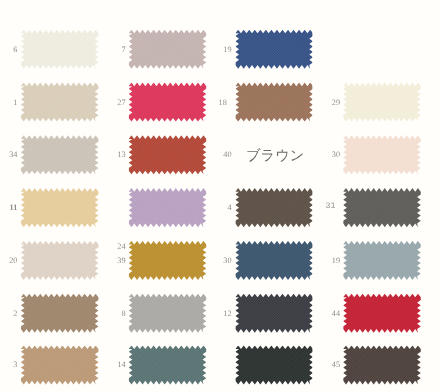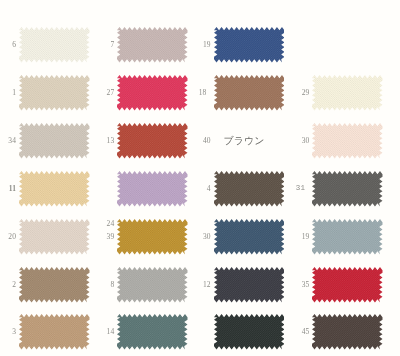--- a/index.html
+++ b/index.html
@@ -138,21 +138,21 @@
           <pattern id="wv8" width="2.2" height="2.2" patternUnits="userSpaceOnUse">
             <rect width="2.2" height="2.2" fill="#b34130"></rect>
             <path d="M0,2.2 L2.2,0 M-0.5,0.5 L0.5,-0.5 M1.7,2.7 L2.7,1.7" stroke="#ffffff" stroke-opacity="0.13" stroke-width="0.8"></path>
             <path d="M0,0 L2.2,2.2" stroke="#000000" stroke-opacity="0.07" stroke-width="0.7"></path>
           </pattern>
         </defs>
         <path d="M0.00,3.30L2.52,0.00L5.04,3.30L7.55,0.00L10.07,3.30L12.59,0.00L15.11,3.30L17.63,0.00L20.14,3.30L22.66,0.00L25.18,3.30L27.70,0.00L30.21,3.30L32.73,0.00L35.25,3.30L37.77,0.00L40.29,3.30L42.80,0.00L45.32,3.30L47.84,0.00L50.36,3.30L52.88,0.00L55.39,3.30L57.91,0.00L60.43,3.30L62.95,0.00L65.46,3.30L67.98,0.00L70.50,3.30L70.50,5.71L67.20,8.12L70.50,10.53L67.20,12.93L70.50,15.34L67.20,17.75L70.50,20.16L67.20,22.57L70.50,24.98L67.20,27.38L70.50,29.79L67.20,32.20L67.98,35.50L65.46,32.20L62.95,35.50L60.43,32.20L57.91,35.50L55.39,32.20L52.87,35.50L50.36,32.20L47.84,35.50L45.32,32.20L42.80,35.50L40.29,32.20L37.77,35.50L35.25,32.20L32.73,35.50L30.21,32.20L27.70,35.50L25.18,32.20L22.66,35.50L20.14,32.20L17.63,35.50L15.11,32.20L12.59,35.50L10.07,32.20L7.55,35.50L5.04,32.20L2.52,35.50L0.00,32.20L0.00,29.79L3.30,27.38L0.00,24.98L3.30,22.57L0.00,20.16L3.30,17.75L0.00,15.34L3.30,12.93L0.00,10.53L3.30,8.12L0.00,5.71L3.30,3.30Z" fill="url(#wv8)"></path>
       </svg>
     </div>
     <div class="num" style="left: 194.6px; top: 135.75px; width: 16px;">40</div>
-    <div class="jtext" style="left: 223.6px; top: 135.75px; font-size: 10px;">ブラウン</div>
+    <div class="jtext" style="left: 223.6px; top: 135.75px; font-size: 13px;">ブラウン</div>
     <div class="num" style="left: 293.4px; top: 135.75px; width: 16px;">30</div>
     <div class="sw" style="left: 312.4px; top: 123px;">
       <svg width="70.5" height="35.5" viewBox="0 0 70.5 35.5">
         <defs>
           <pattern id="wv10" width="2.2" height="2.2" patternUnits="userSpaceOnUse">
             <rect width="2.2" height="2.2" fill="#f9e2d4"></rect>
             <path d="M0,2.2 L2.2,0 M-0.5,0.5 L0.5,-0.5 M1.7,2.7 L2.7,1.7" stroke="#ffffff" stroke-opacity="0.13" stroke-width="0.8"></path>
             <path d="M0,0 L2.2,2.2" stroke="#000000" stroke-opacity="0.07" stroke-width="0.7"></path>
           </pattern>
         </defs>
@@ -295,21 +295,21 @@
         <defs>
           <pattern id="wv21" width="2.2" height="2.2" patternUnits="userSpaceOnUse">
             <rect width="2.2" height="2.2" fill="#33343c"></rect>
             <path d="M0,2.2 L2.2,0 M-0.5,0.5 L0.5,-0.5 M1.7,2.7 L2.7,1.7" stroke="#ffffff" stroke-opacity="0.13" stroke-width="0.8"></path>
             <path d="M0,0 L2.2,2.2" stroke="#000000" stroke-opacity="0.07" stroke-width="0.7"></path>
           </pattern>
         </defs>
         <path d="M0.00,3.30L2.52,0.00L5.04,3.30L7.55,0.00L10.07,3.30L12.59,0.00L15.11,3.30L17.63,0.00L20.14,3.30L22.66,0.00L25.18,3.30L27.70,0.00L30.21,3.30L32.73,0.00L35.25,3.30L37.77,0.00L40.29,3.30L42.80,0.00L45.32,3.30L47.84,0.00L50.36,3.30L52.88,0.00L55.39,3.30L57.91,0.00L60.43,3.30L62.95,0.00L65.46,3.30L67.98,0.00L70.50,3.30L70.50,5.71L67.20,8.12L70.50,10.53L67.20,12.93L70.50,15.34L67.20,17.75L70.50,20.16L67.20,22.57L70.50,24.98L67.20,27.38L70.50,29.79L67.20,32.20L67.98,35.50L65.46,32.20L62.95,35.50L60.43,32.20L57.91,35.50L55.39,32.20L52.87,35.50L50.36,32.20L47.84,35.50L45.32,32.20L42.80,35.50L40.29,32.20L37.77,35.50L35.25,32.20L32.73,35.50L30.21,32.20L27.70,35.50L25.18,32.20L22.66,35.50L20.14,32.20L17.63,35.50L15.11,32.20L12.59,35.50L10.07,32.20L7.55,35.50L5.04,32.20L2.52,35.50L0.00,32.20L0.00,29.79L3.30,27.38L0.00,24.98L3.30,22.57L0.00,20.16L3.30,17.75L0.00,15.34L3.30,12.93L0.00,10.53L3.30,8.12L0.00,5.71L3.30,3.30Z" fill="url(#wv21)"></path>
       </svg>
     </div>
-    <div class="num" style="left: 293.4px; top: 279.75px; width: 16px;">35</div>
+    <div class="num" style="left: 293.4px; top: 279.75px; width: 16px;">44</div>
     <div class="sw" style="left: 312.4px; top: 267px;">
       <svg width="70.5" height="35.5" viewBox="0 0 70.5 35.5">
         <defs>
           <pattern id="wv22" width="2.2" height="2.2" patternUnits="userSpaceOnUse">
             <rect width="2.2" height="2.2" fill="#c6182d"></rect>
             <path d="M0,2.2 L2.2,0 M-0.5,0.5 L0.5,-0.5 M1.7,2.7 L2.7,1.7" stroke="#ffffff" stroke-opacity="0.13" stroke-width="0.8"></path>
             <path d="M0,0 L2.2,2.2" stroke="#000000" stroke-opacity="0.07" stroke-width="0.7"></path>
           </pattern>
         </defs>
         <path d="M0.00,3.30L2.52,0.00L5.04,3.30L7.55,0.00L10.07,3.30L12.59,0.00L15.11,3.30L17.63,0.00L20.14,3.30L22.66,0.00L25.18,3.30L27.70,0.00L30.21,3.30L32.73,0.00L35.25,3.30L37.77,0.00L40.29,3.30L42.80,0.00L45.32,3.30L47.84,0.00L50.36,3.30L52.88,0.00L55.39,3.30L57.91,0.00L60.43,3.30L62.95,0.00L65.46,3.30L67.98,0.00L70.50,3.30L70.50,5.71L67.20,8.12L70.50,10.53L67.20,12.93L70.50,15.34L67.20,17.75L70.50,20.16L67.20,22.57L70.50,24.98L67.20,27.38L70.50,29.79L67.20,32.20L67.98,35.50L65.46,32.20L62.95,35.50L60.43,32.20L57.91,35.50L55.39,32.20L52.87,35.50L50.36,32.20L47.84,35.50L45.32,32.20L42.80,35.50L40.29,32.20L37.77,35.50L35.25,32.20L32.73,35.50L30.21,32.20L27.70,35.50L25.18,32.20L22.66,35.50L20.14,32.20L17.63,35.50L15.11,32.20L12.59,35.50L10.07,32.20L7.55,35.50L5.04,32.20L2.52,35.50L0.00,32.20L0.00,29.79L3.30,27.38L0.00,24.98L3.30,22.57L0.00,20.16L3.30,17.75L0.00,15.34L3.30,12.93L0.00,10.53L3.30,8.12L0.00,5.71L3.30,3.30Z" fill="url(#wv22)"></path>

